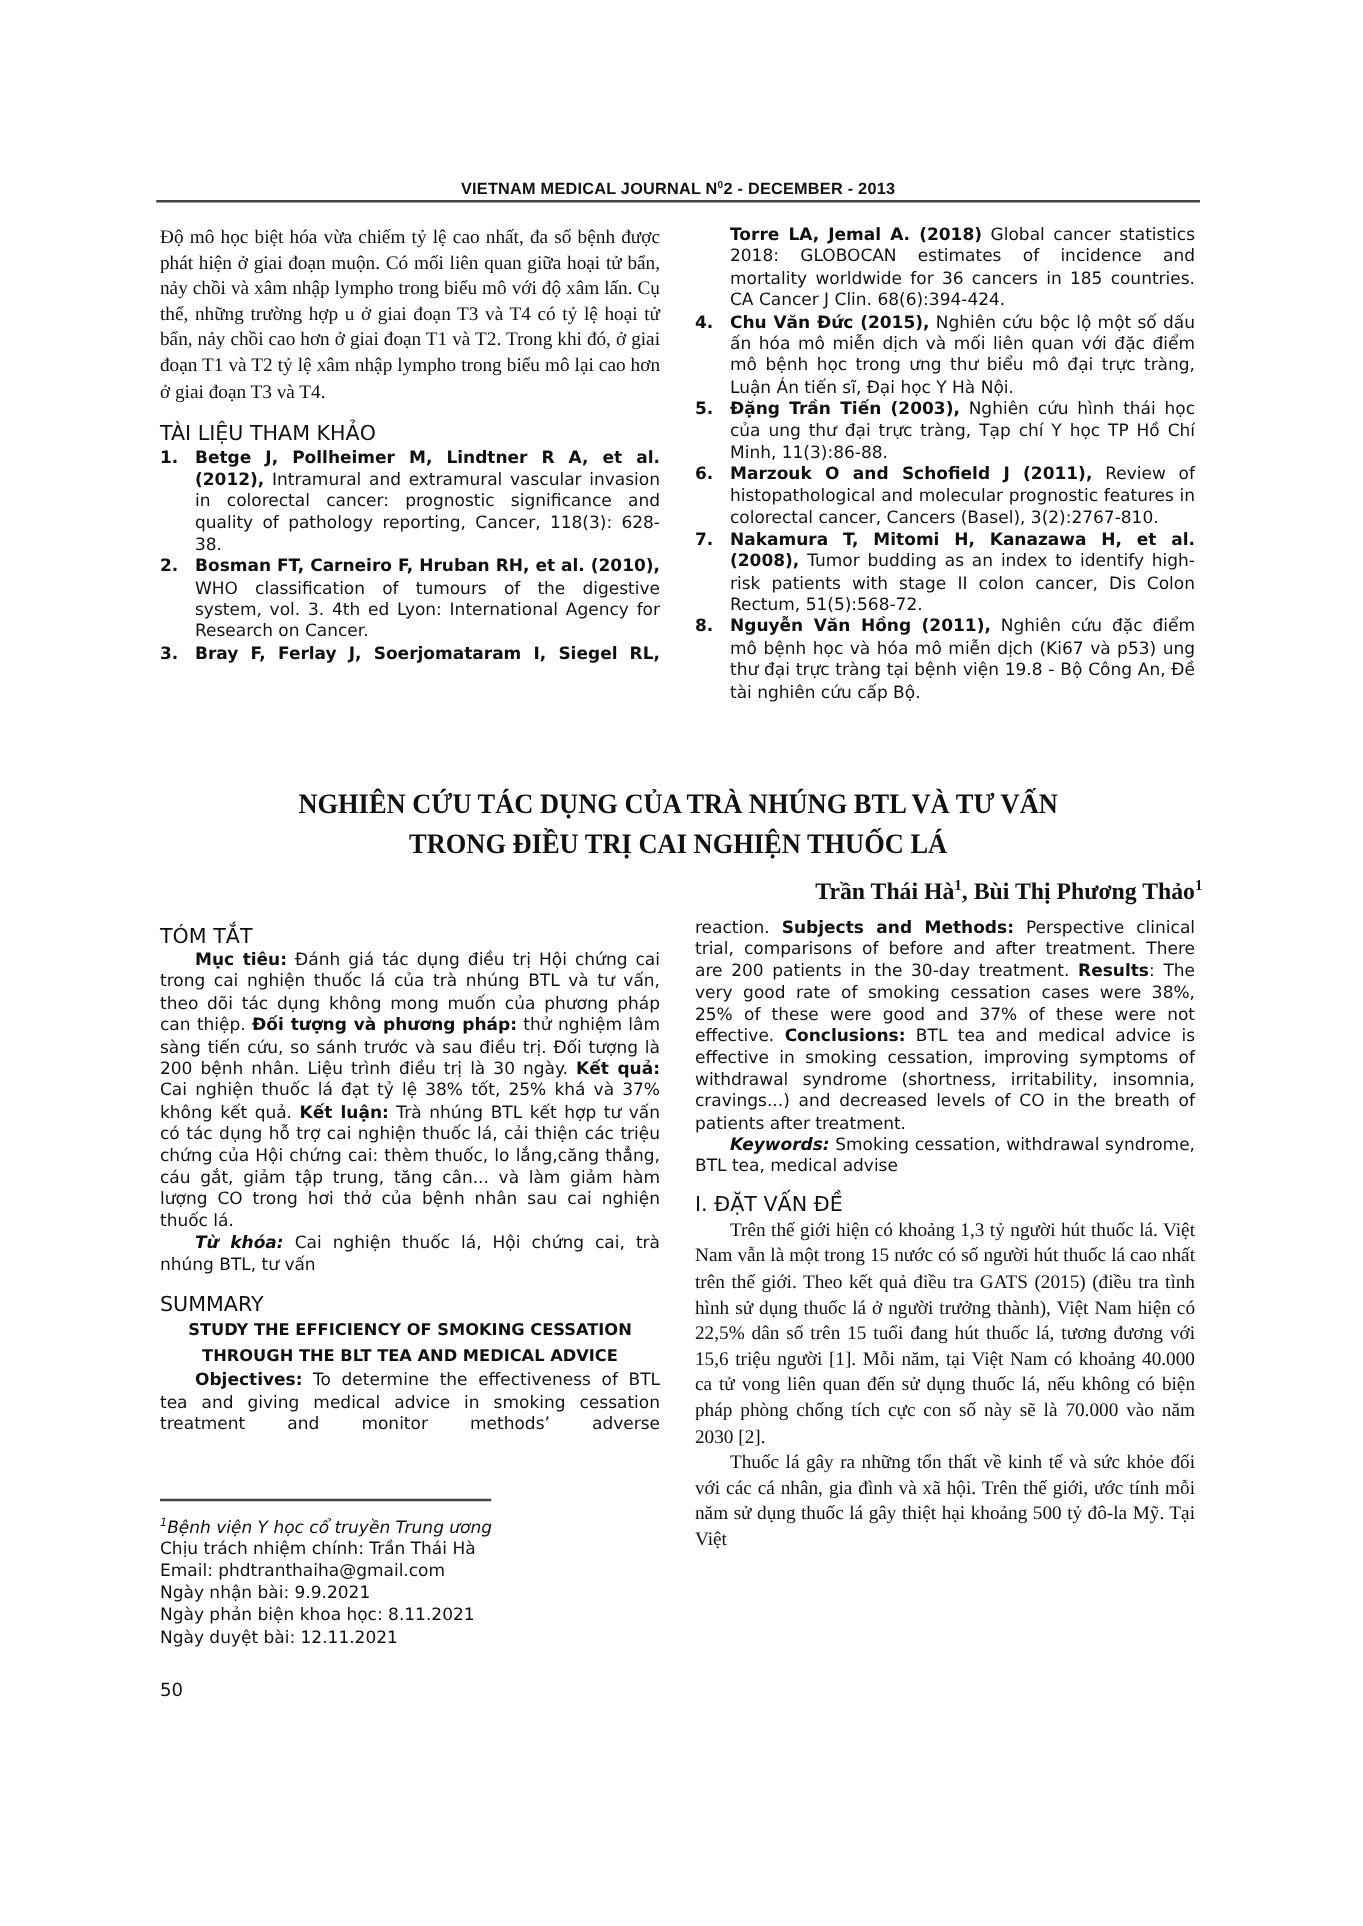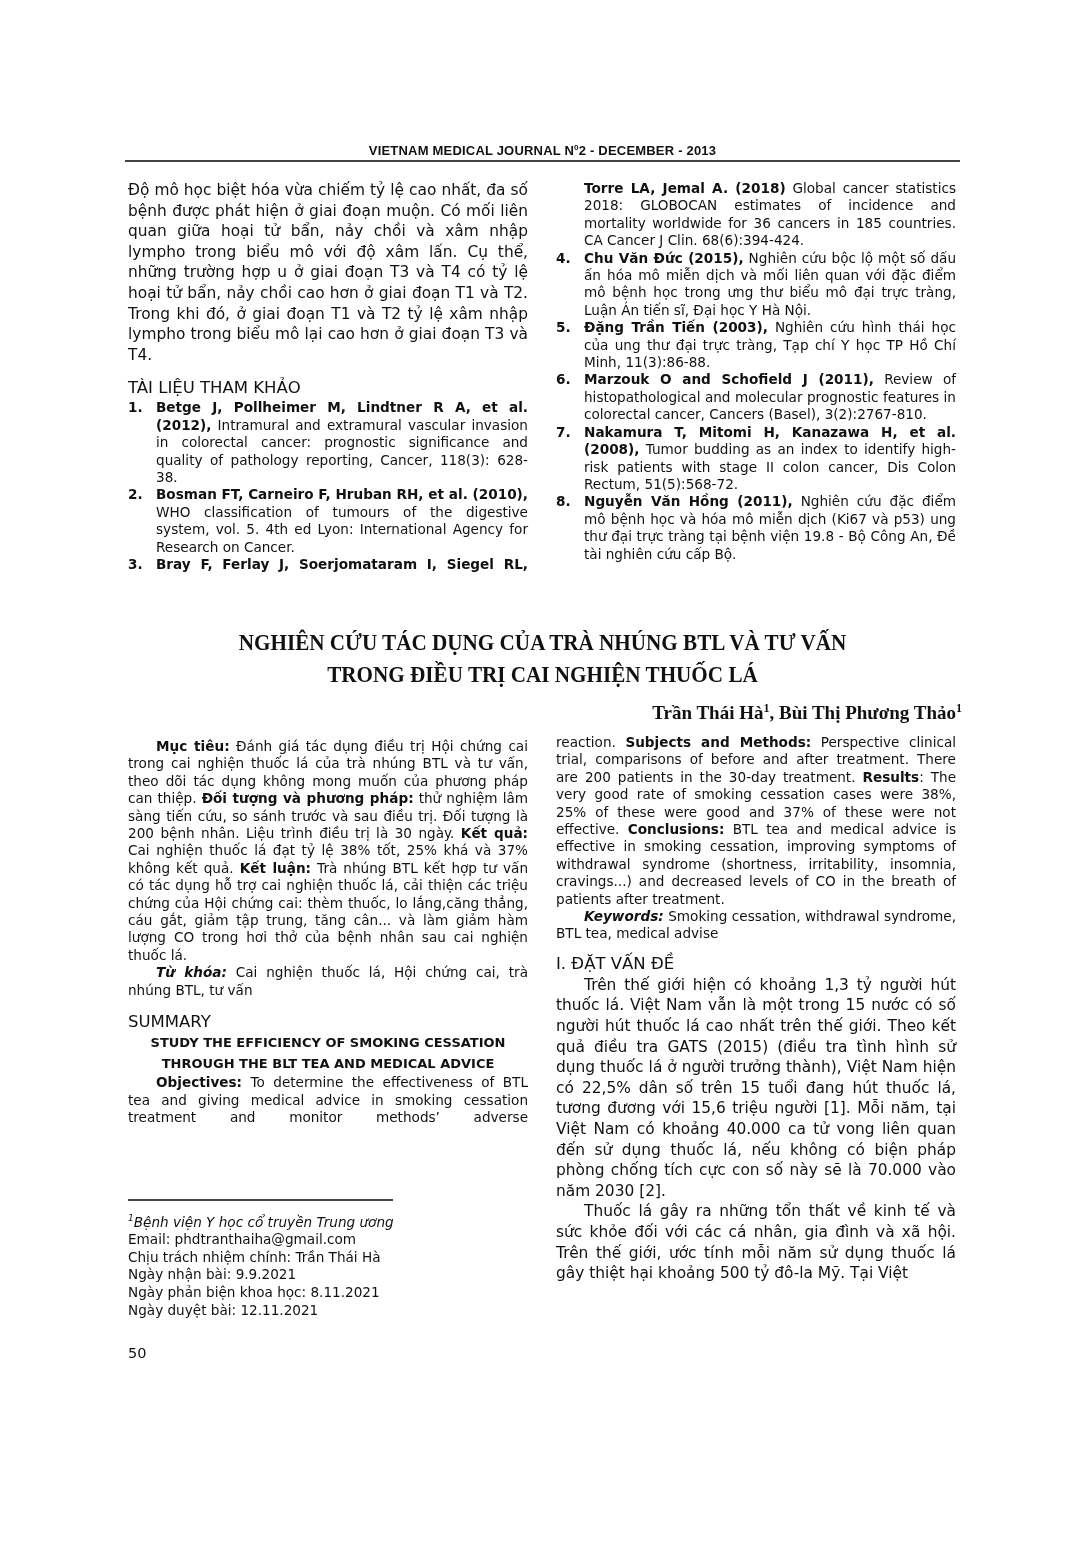--- a/index.html
+++ b/index.html
@@ -7,21 +7,21 @@
   .hdr {
     position: absolute; left: 125px; top: 143px; width: 835px;
     text-align: center; font-family: "Liberation Sans", sans-serif;
     font-weight: bold; font-size: 13px; letter-spacing: 0.2px;
   }
   .hdr-rule { position: absolute; left: 125px; top: 160px; width: 835px; height: 2px; background: #444; }
   .col { position: absolute; font-family: "DejaVu Sans", sans-serif; font-size: 13.6px; line-height: 17.4px; }
   .col-l { left: 128px; width: 400px; }
   .col-r { left: 556px; width: 400px; }
   .j { text-align: justify; text-align-last: auto; margin: 0; }
-  .big { font-size: 15.4px; line-height: 20.6px; }
+  .big { font-size: 15.4px; line-height: 20.6px; font-family: Liberation Serif, serif; }
   .ind { text-indent: 28px; }
   .h2 { font-weight: normal; font-size: 16.5px; margin: 0; line-height: 22px; }
   .ref { display: flex; margin: 0; }
   .ref .num { width: 28px; flex: none; font-weight: bold; }
   .ref .body { flex: 1; text-align: justify; }
   b { font-weight: bold; }
   .title {
     position: absolute; left: 125px; top: 627px; width: 835px; text-align: center;
     font-family: "Liberation Serif", serif; font-weight: bold; font-size: 22.5px; line-height: 32px;
     transform: scaleX(0.94); transform-origin: center top;
@@ -48,21 +48,21 @@
 <div class="col col-l" style="top:180px;">
   <p class="j big">Độ mô học biệt hóa vừa chiếm tỷ lệ cao nhất, đa số bệnh được phát hiện ở giai đoạn muộn. Có mối liên quan giữa hoại tử bẩn, nảy chồi và xâm nhập lympho trong biểu mô với độ xâm lấn. Cụ thể, những trường hợp u ở giai đoạn T3 và T4 có tỷ lệ hoại tử bẩn, nảy chồi cao hơn ở giai đoạn T1 và T2. Trong khi đó, ở giai đoạn T1 và T2 tỷ lệ xâm nhập lympho trong biểu mô lại cao hơn ở giai đoạn T3 và T4.</p>
   <p class="h2" style="margin-top:12px;">TÀI LIỆU THAM KHẢO</p>
   <div>
     <div class="ref">
       <span class="num">1.</span>
       <span class="body"><b>Betge J, Pollheimer M, Lindtner R A, et al. (2012),</b><span> Intramural and extramural vascular invasion in colorectal cancer: prognostic significance and quality of pathology reporting, Cancer, 118(3): 628-38.</span></span>
     </div>
     <div class="ref">
       <span class="num">2.</span>
-      <span class="body"><b>Bosman FT, Carneiro F, Hruban RH, et al. (2010),</b><span> WHO classification of tumours of the digestive system, vol. 5. 4th ed Lyon: International Agency for Research on Cancer.</span></span>
+      <span class="body"><b>Bosman FT, Carneiro F, Hruban RH, et al. (2010),</b><span> WHO classification of tumours of the digestive system, vol. 3. 4th ed Lyon: International Agency for Research on Cancer.</span></span>
     </div>
     <div class="ref">
       <span class="num">3.</span>
       <span class="body" style="text-align-last: justify;"><b>Bray F, Ferlay J, Soerjomataram I, Siegel RL,</b></span>
     </div>
   </div>
 </div>
 
 <div class="col col-r" style="top:180px;">
   <div class="ref">
@@ -93,39 +93,40 @@
 
 <div class="title">
   <div>NGHIÊN CỨU TÁC DỤNG CỦA TRÀ NHÚNG BTL VÀ TƯ VẤN</div>
   <div>TRONG ĐIỀU TRỊ CAI NGHIỆN THUỐC LÁ</div>
 </div>
 <div class="authors">
   <span>Trần Thái Hà</span><sup>1</sup><span>, </span><span>Bùi Thị Phương Thảo</span><sup>1</sup>
 </div>
 
 <div class="col col-l" style="top:738px;">
+  <p class="h2">TÓM TẮT</p>
   <p class="j ind"><b>Mục tiêu:</b><span> Đánh giá tác dụng điều trị Hội chứng cai trong cai nghiện thuốc lá của trà nhúng BTL và tư vấn, theo dõi tác dụng không mong muốn của phương pháp can thiệp. </span><b>Đối tượng và phương pháp:</b><span> thử nghiệm lâm sàng tiến cứu, so sánh trước và sau điều trị. Đối tượng là 200 bệnh nhân. Liệu trình điều trị là 30 ngày. </span><b>Kết quả:</b><span> Cai nghiện thuốc lá đạt tỷ lệ 38% tốt, 25% khá và 37% không kết quả. </span><b>Kết luận:</b><span> Trà nhúng BTL kết hợp tư vấn có tác dụng hỗ trợ cai nghiện thuốc lá, cải thiện các triệu chứng của Hội chứng cai: thèm thuốc, lo lắng,căng thẳng, cáu gắt, giảm tập trung, tăng cân... và làm giảm hàm lượng CO trong hơi thở của bệnh nhân sau cai nghiện thuốc lá.</span></p>
   <p class="j ind"><b><i>Từ khóa:</i></b><span> Cai nghiện thuốc lá, Hội chứng cai, trà nhúng BTL, tư vấn</span></p>
 
   <p class="h2" style="margin-top:12px;">SUMMARY</p>
   <p class="ctr" style="padding:0 8px;">STUDY THE EFFICIENCY OF SMOKING CESSATION THROUGH THE BLT TEA AND MEDICAL ADVICE</p>
   <p class="j ind" style="text-align-last: justify;"><b>Objectives:</b><span> To determine the effectiveness of BTL tea and giving medical advice in smoking cessation treatment and monitor methods’ adverse</span></p>
 </div>
 
 <div class="col col-r" style="top:734px;">
   <p class="j"><span>reaction. </span><b>Subjects and Methods:</b><span> Perspective clinical trial, comparisons of before and after treatment. There are 200 patients in the 30-day treatment. </span><b>Results</b><span>: The very good rate of smoking cessation cases were 38%, 25% of these were good and 37% of these were not effective. </span><b>Conclusions:</b><span> BTL tea and medical advice is effective in smoking cessation, improving symptoms of withdrawal syndrome (shortness, irritability, insomnia, cravings...) and decreased levels of CO in the breath of patients after treatment.</span></p>
   <p class="j ind"><b><i>Keywords:</i></b><span> Smoking cessation, withdrawal syndrome, BTL tea, medical advise</span></p>
   <p class="h2" style="margin-top:10px;">I. ĐẶT VẤN ĐỀ</p>
   <p class="j big ind">Trên thế giới hiện có khoảng 1,3 tỷ người hút thuốc lá. Việt Nam vẫn là một trong 15 nước có số người hút thuốc lá cao nhất trên thế giới. Theo kết quả điều tra GATS (2015) (điều tra tình hình sử dụng thuốc lá ở người trưởng thành), Việt Nam hiện có 22,5% dân số trên 15 tuổi đang hút thuốc lá, tương đương với 15,6 triệu người [1]. Mỗi năm, tại Việt Nam có khoảng 40.000 ca tử vong liên quan đến sử dụng thuốc lá, nếu không có biện pháp phòng chống tích cực con số này sẽ là 70.000 vào năm 2030 [2].</p>
   <p class="j big ind">Thuốc lá gây ra những tổn thất về kinh tế và sức khỏe đối với các cá nhân, gia đình và xã hội. Trên thế giới, ước tính mỗi năm sử dụng thuốc lá gây thiệt hại khoảng 500 tỷ đô-la Mỹ. Tại Việt</p>
 </div>
 
 <div class="fn-rule"></div>
 <div class="fn">
   <p><i><sup style="font-size:9px">1</sup><span>Bệnh viện Y học cổ truyền Trung ương</span></i></p>
+  <p>Chịu trách nhiệm chính: Trần Thái Hà</p>
   <p>Email: phdtranthaiha@gmail.com</p>
-  <p>Chịu trách nhiệm chính: Trần Thái Hà</p>
   <p>Ngày nhận bài: 9.9.2021</p>
   <p>Ngày phản biện khoa học: 8.11.2021</p>
   <p>Ngày duyệt bài: 12.11.2021</p>
 </div>
 
 <div class="pgnum">50</div>
 
 </body></html>

